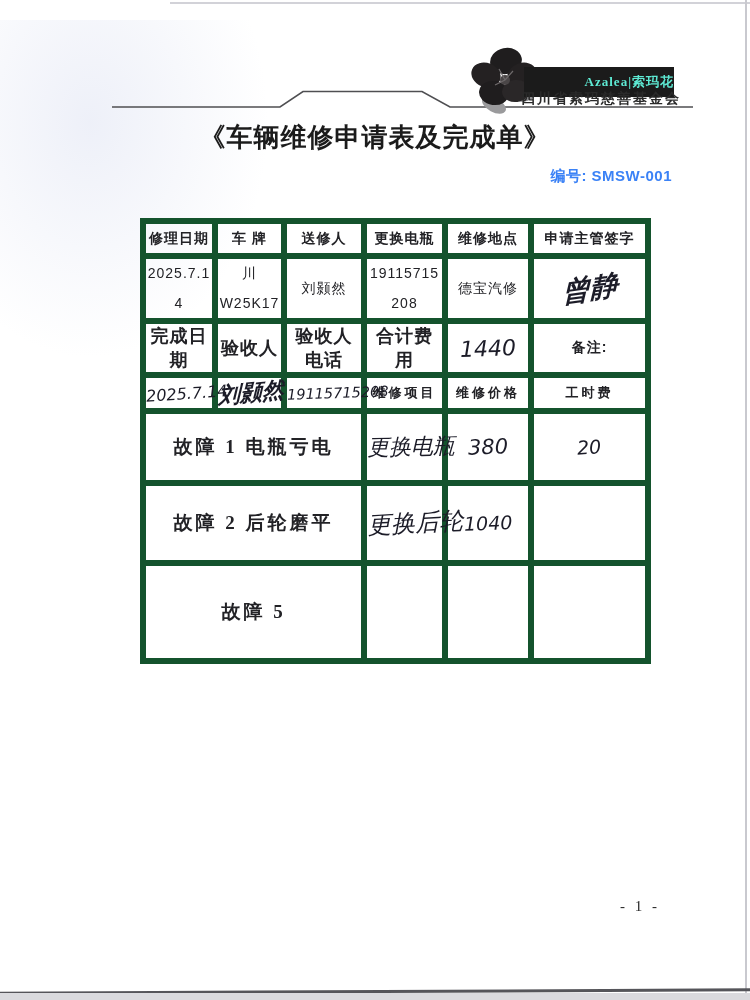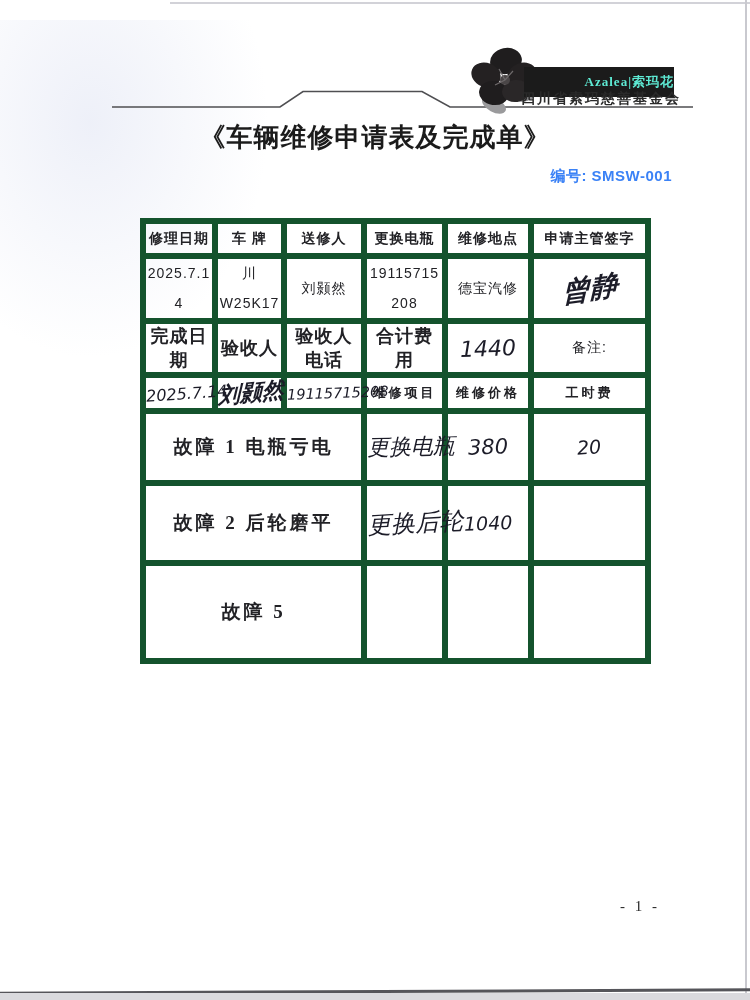--- a/index.html
+++ b/index.html
@@ -36,21 +36,21 @@
     border-collapse:collapse;table-layout:fixed;}
   table.repair td,table.repair th{border:6px solid #14532d;padding:0;vertical-align:middle;
     text-align:center;color:#222226;overflow:visible;}
   th.hdr{font-size:14px;font-weight:700;letter-spacing:1px;}
   td.typed{font-size:14px;color:#27272d;letter-spacing:1px;}
   td.pre{white-space:pre-line;line-height:2.1;}
   td.blabel{font-size:18px;font-weight:700;letter-spacing:1px;}
   td.serifl{font-family:"Liberation Serif",serif;font-size:13px;font-weight:600;letter-spacing:3px;color:#2a2a2e;}
   td.fault{font-family:"Liberation Serif",serif;font-size:19px;font-weight:600;letter-spacing:3px;
     vertical-align:top;text-align:left;padding:13px 0 0 17px;color:#2a2a2e;}
-  td.remark{font-size:14px;font-weight:400;text-align:left;padding-left:10px;letter-spacing:1px;}
+  td.remark{font-size:14px;font-weight:700;text-align:left;padding-left:10px;letter-spacing:1px;}
 
   
   .hw{font-family:"DejaVu Sans",sans-serif;font-style:italic;color:#1c1c28;display:inline-block;}
   .hw-total{font-size:22px;transform:rotate(-2deg);}
   .hw-date{font-size:16px;transform:rotate(-4deg);white-space:nowrap;}
   .hw-sig2{font-size:22px;font-weight:700;transform:rotate(-6deg) skewX(-6deg);white-space:nowrap;}
   .hw-phone{font-size:14.5px;transform:rotate(-2deg);white-space:nowrap;}
   .hw-item1{font-size:22px;transform:rotate(-1deg);white-space:nowrap;}
   .hw-price1{font-size:21px;transform:rotate(-2deg);}
   .hw-labor1{font-size:19px;transform:rotate(-4deg);}

